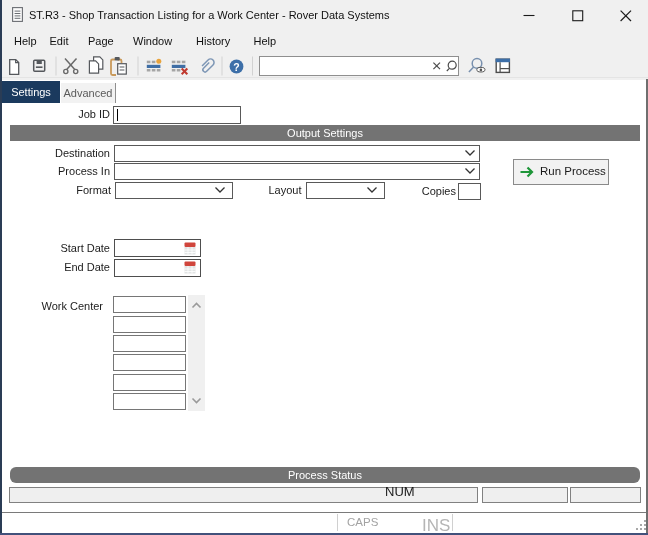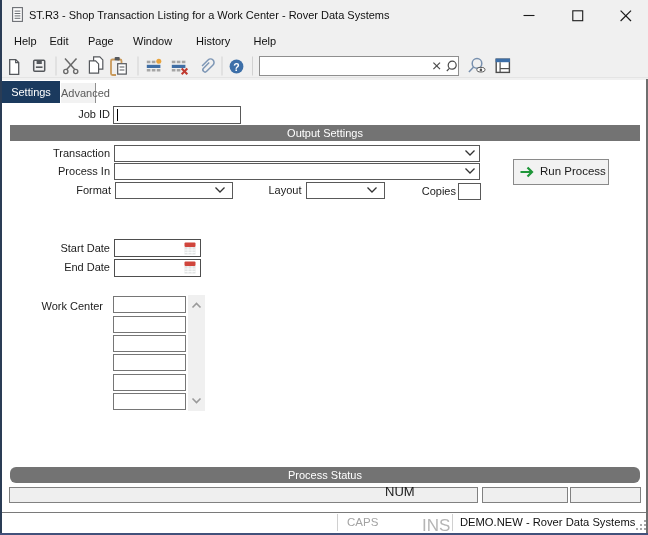--- a/index.html
+++ b/index.html
@@ -124,29 +124,29 @@
 <circle cx="16.9" cy="15.9" r="1.3" fill="#555"></circle>
 <g>
 <rect x="32.2" y="5.2" width="13.2" height="13.2" fill="#fff" stroke="#4d4d4d" stroke-width="1.4"></rect>
 <rect x="31.6" y="4.6" width="14.4" height="3.6" fill="#3d6fa8"></rect>
 <line x1="36.1" y1="8.2" x2="36.1" y2="18.4" stroke="#4d4d4d" stroke-width="1.2"></line>
 <line x1="36.1" y1="14.6" x2="45.4" y2="14.6" stroke="#4d4d4d" stroke-width="1.2"></line>
 </g>
 </svg>
 
 <div class="abs" style="left:2px;top:81px;width:58px;height:22px;background:#1b3a5e;color:#fff;font-size:11px;line-height:22px;text-align:center;">Settings</div>
-<div class="abs" style="left:61px;top:83px;width:35px;height:20px;background:#f2f2f2;border-right:1px solid #8f8f8f;color:#5b5b5b;font-size:11px;line-height:20px;text-align:center;box-sizing:border-box;">Advanced</div>
+<div class="abs" style="left:61px;top:83px;width:55px;height:20px;background:#f2f2f2;border-right:1px solid #8f8f8f;color:#5b5b5b;font-size:11px;line-height:20px;text-align:center;box-sizing:border-box;">Advanced</div>
 
 <div class="lbl" style="right:538px;top:108px;">Job ID</div>
 <div class="fld" style="left:113px;top:106px;width:128px;height:18px;"></div>
 <div class="abs" style="left:117px;top:109px;width:1px;height:12px;background:#000;"></div>
 
 <div class="navybar" style="top:125px;">Output Settings</div>
 
-<div class="lbl" style="right:538px;top:147px;">Transaction</div>
+<div class="lbl" style="right:538px;top:147px;">Destination</div>
 <div class="fld" style="left:114px;top:145px;width:366px;height:17px;"></div>
 <svg class="abs" style="left:464px;top:149px;" width="12" height="8" viewBox="0 0 12 8">
       <path d="M1.5 1.5 L6 6 L10.5 1.5" fill="none" stroke="#333" stroke-width="1.3"></path>
     </svg>
 
 <div class="lbl" style="right:538px;top:165px;">Process In</div>
 <div class="fld" style="left:114px;top:163px;width:366px;height:17px;"></div>
 <svg class="abs" style="left:464px;top:167px;" width="12" height="8" viewBox="0 0 12 8">
       <path d="M1.5 1.5 L6 6 L10.5 1.5" fill="none" stroke="#333" stroke-width="1.3"></path>
     </svg>
@@ -213,21 +213,20 @@
 <div class="abs" style="left:9px;top:487px;width:469px;height:16px;background:#efefef;border:1px solid #818181;box-sizing:border-box;"></div>
 <div class="abs" style="left:481.5px;top:487px;width:86px;height:16px;background:#efefef;border:1px solid #818181;box-sizing:border-box;"></div>
 <div class="abs" style="left:570px;top:487px;width:70.5px;height:16px;background:#efefef;border:1px solid #818181;box-sizing:border-box;"></div>
 
 <div class="abs" style="left:0;top:512px;width:648px;height:1px;background:#7a7a7a;"></div>
 <div class="abs" style="left:337px;top:514px;width:1px;height:17px;background:#d0d0d0;"></div>
 <div class="abs" style="left:347px;top:516px;font-size:11.5px;color:#a3a3a3;">CAPS</div>
 <div class="abs" style="left:385px;top:484px;font-size:13px;color:#1a1a1a;">NUM</div>
 <div class="abs" style="left:422px;top:516px;font-size:17px;color:#b5b5b5;">INS</div>
 <div class="abs" style="left:452px;top:514px;width:1px;height:17px;background:#d0d0d0;"></div>
-<div class="abs" style="left:460px;top:516px;font-size:11.2px;color:#111;">DEMO.NEW - Rover Data Systems</div>
 <svg class="abs" style="left:636px;top:520px;" width="11" height="11" viewBox="0 0 11 11">
 <g fill="#a8a8a8">
 <rect x="8" y="0" width="2" height="2"></rect>
         <rect x="8" y="4" width="2" height="2"></rect>
         <rect x="8" y="8" width="2" height="2"></rect>
 <rect x="4" y="4" width="2" height="2"></rect>
         <rect x="4" y="8" width="2" height="2"></rect>
 <rect x="0" y="8" width="2" height="2"></rect>
 </g>
     </svg>

